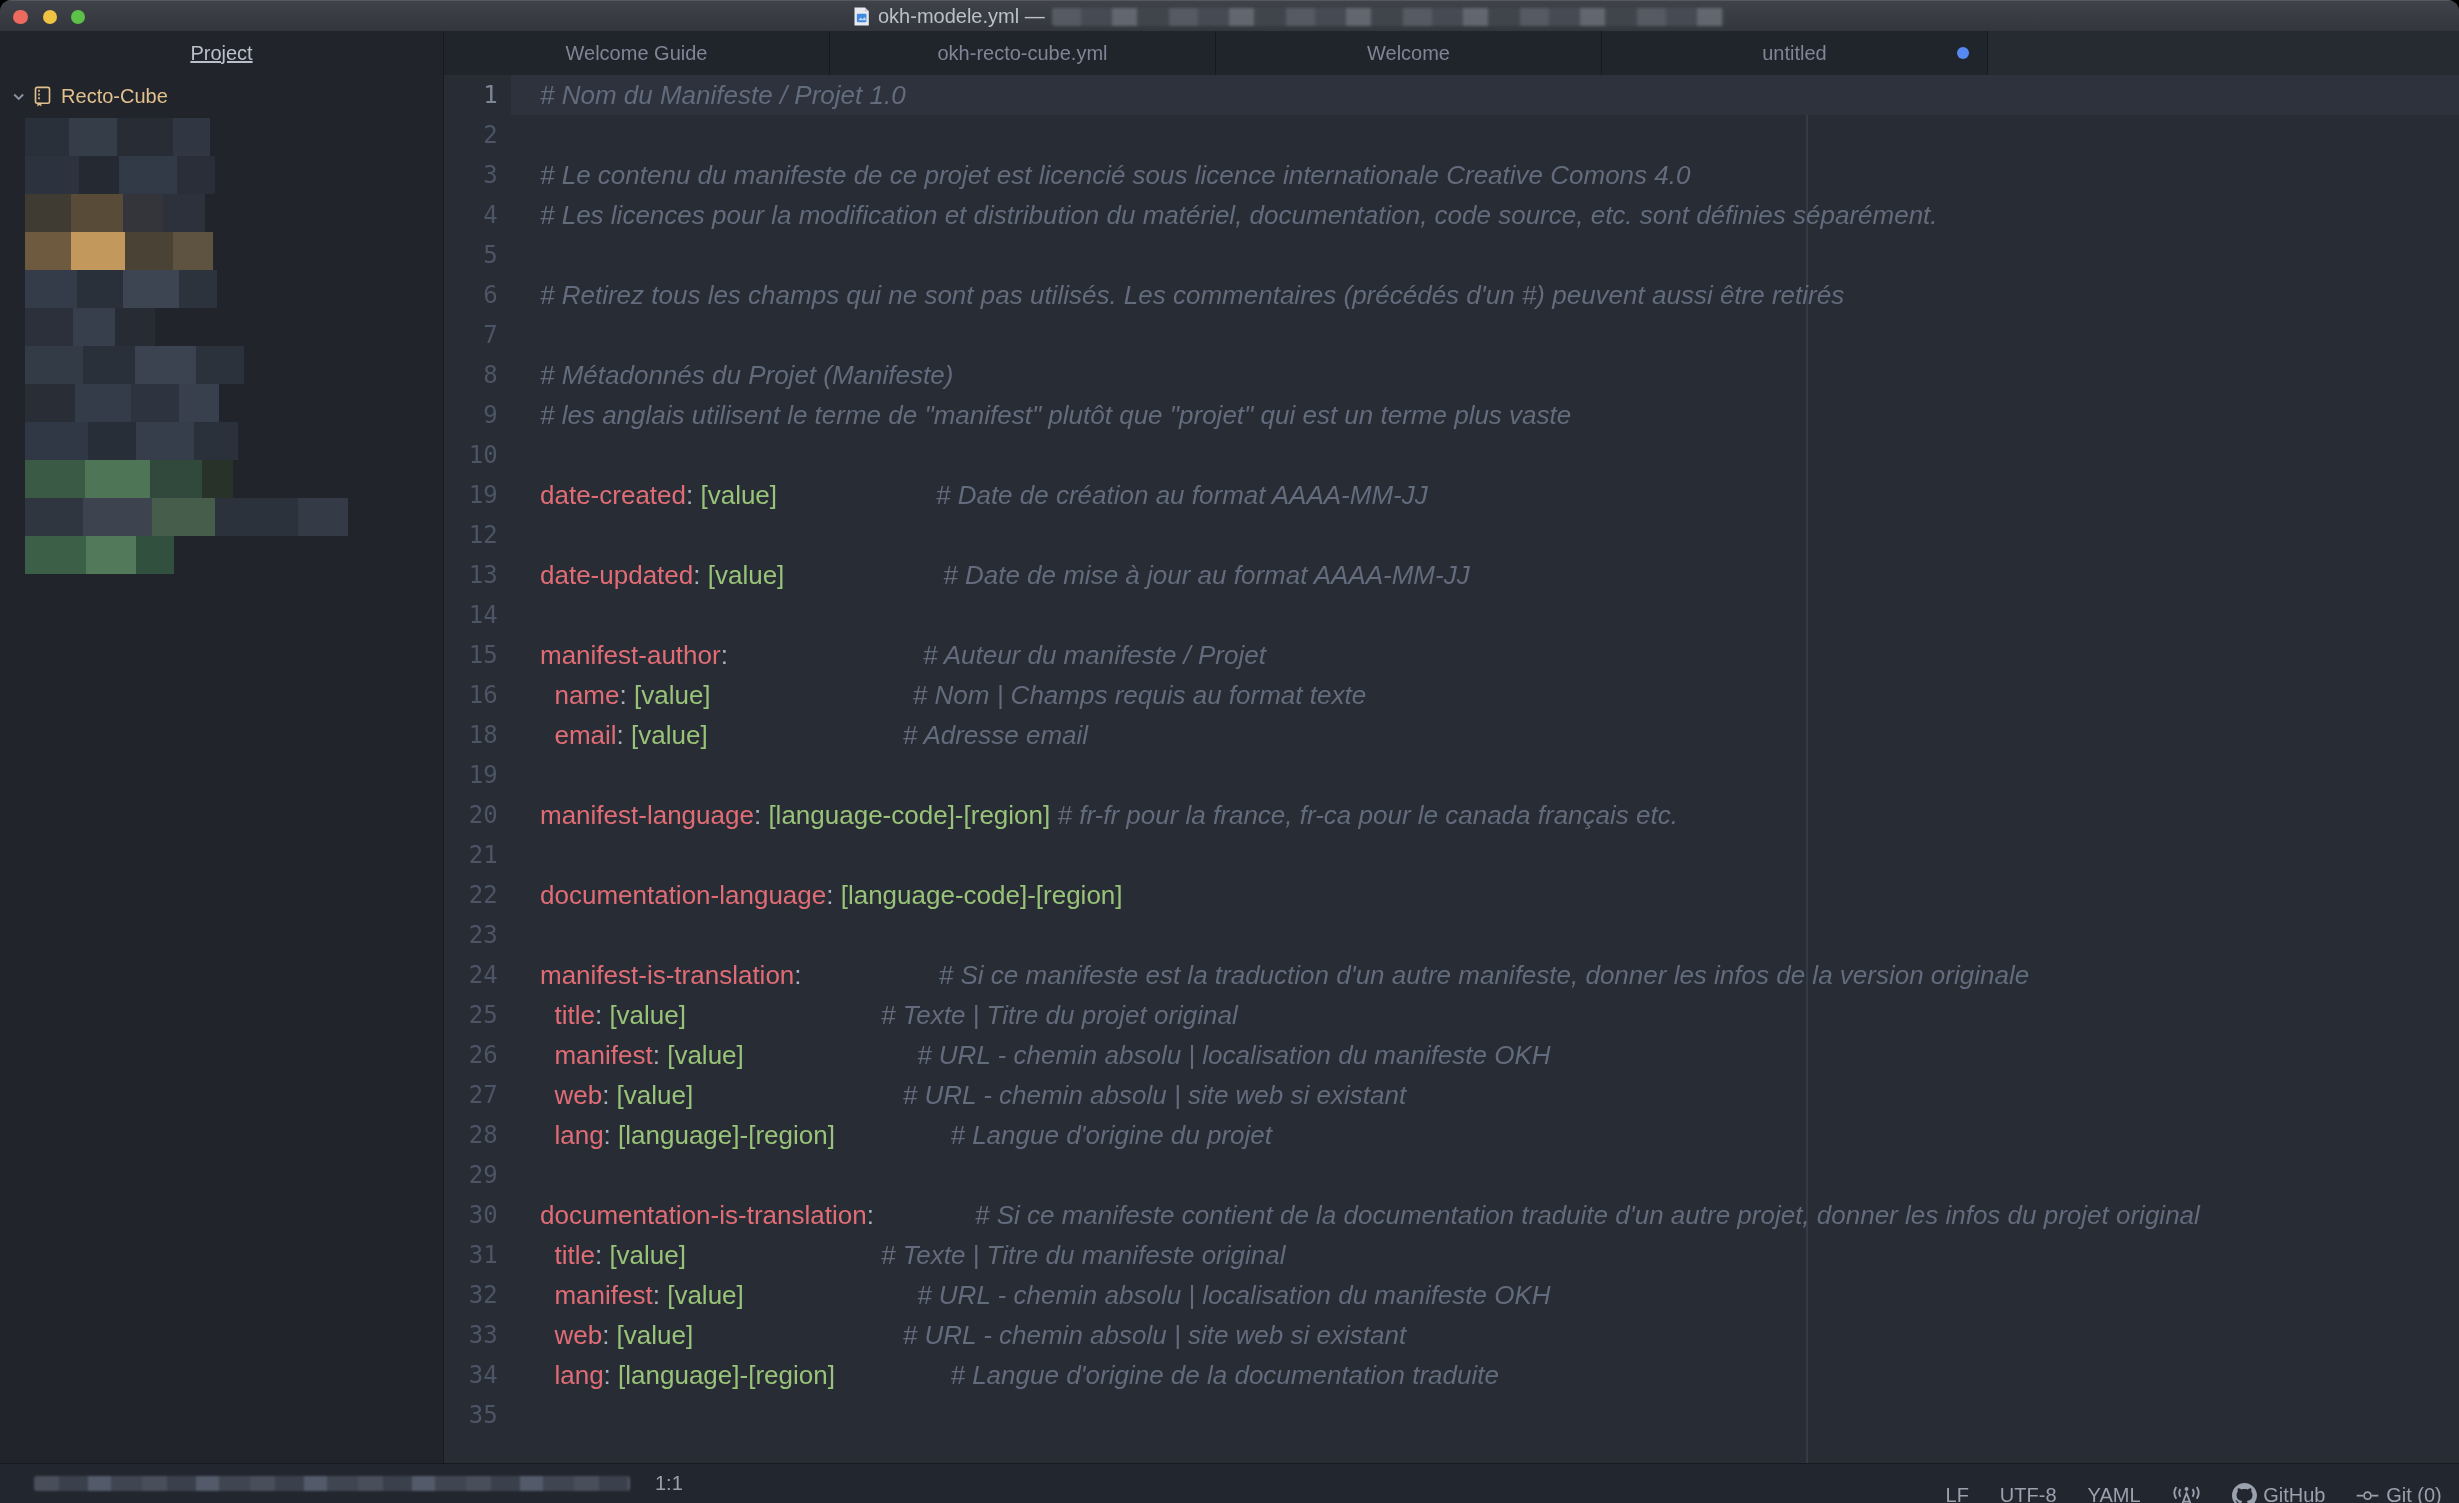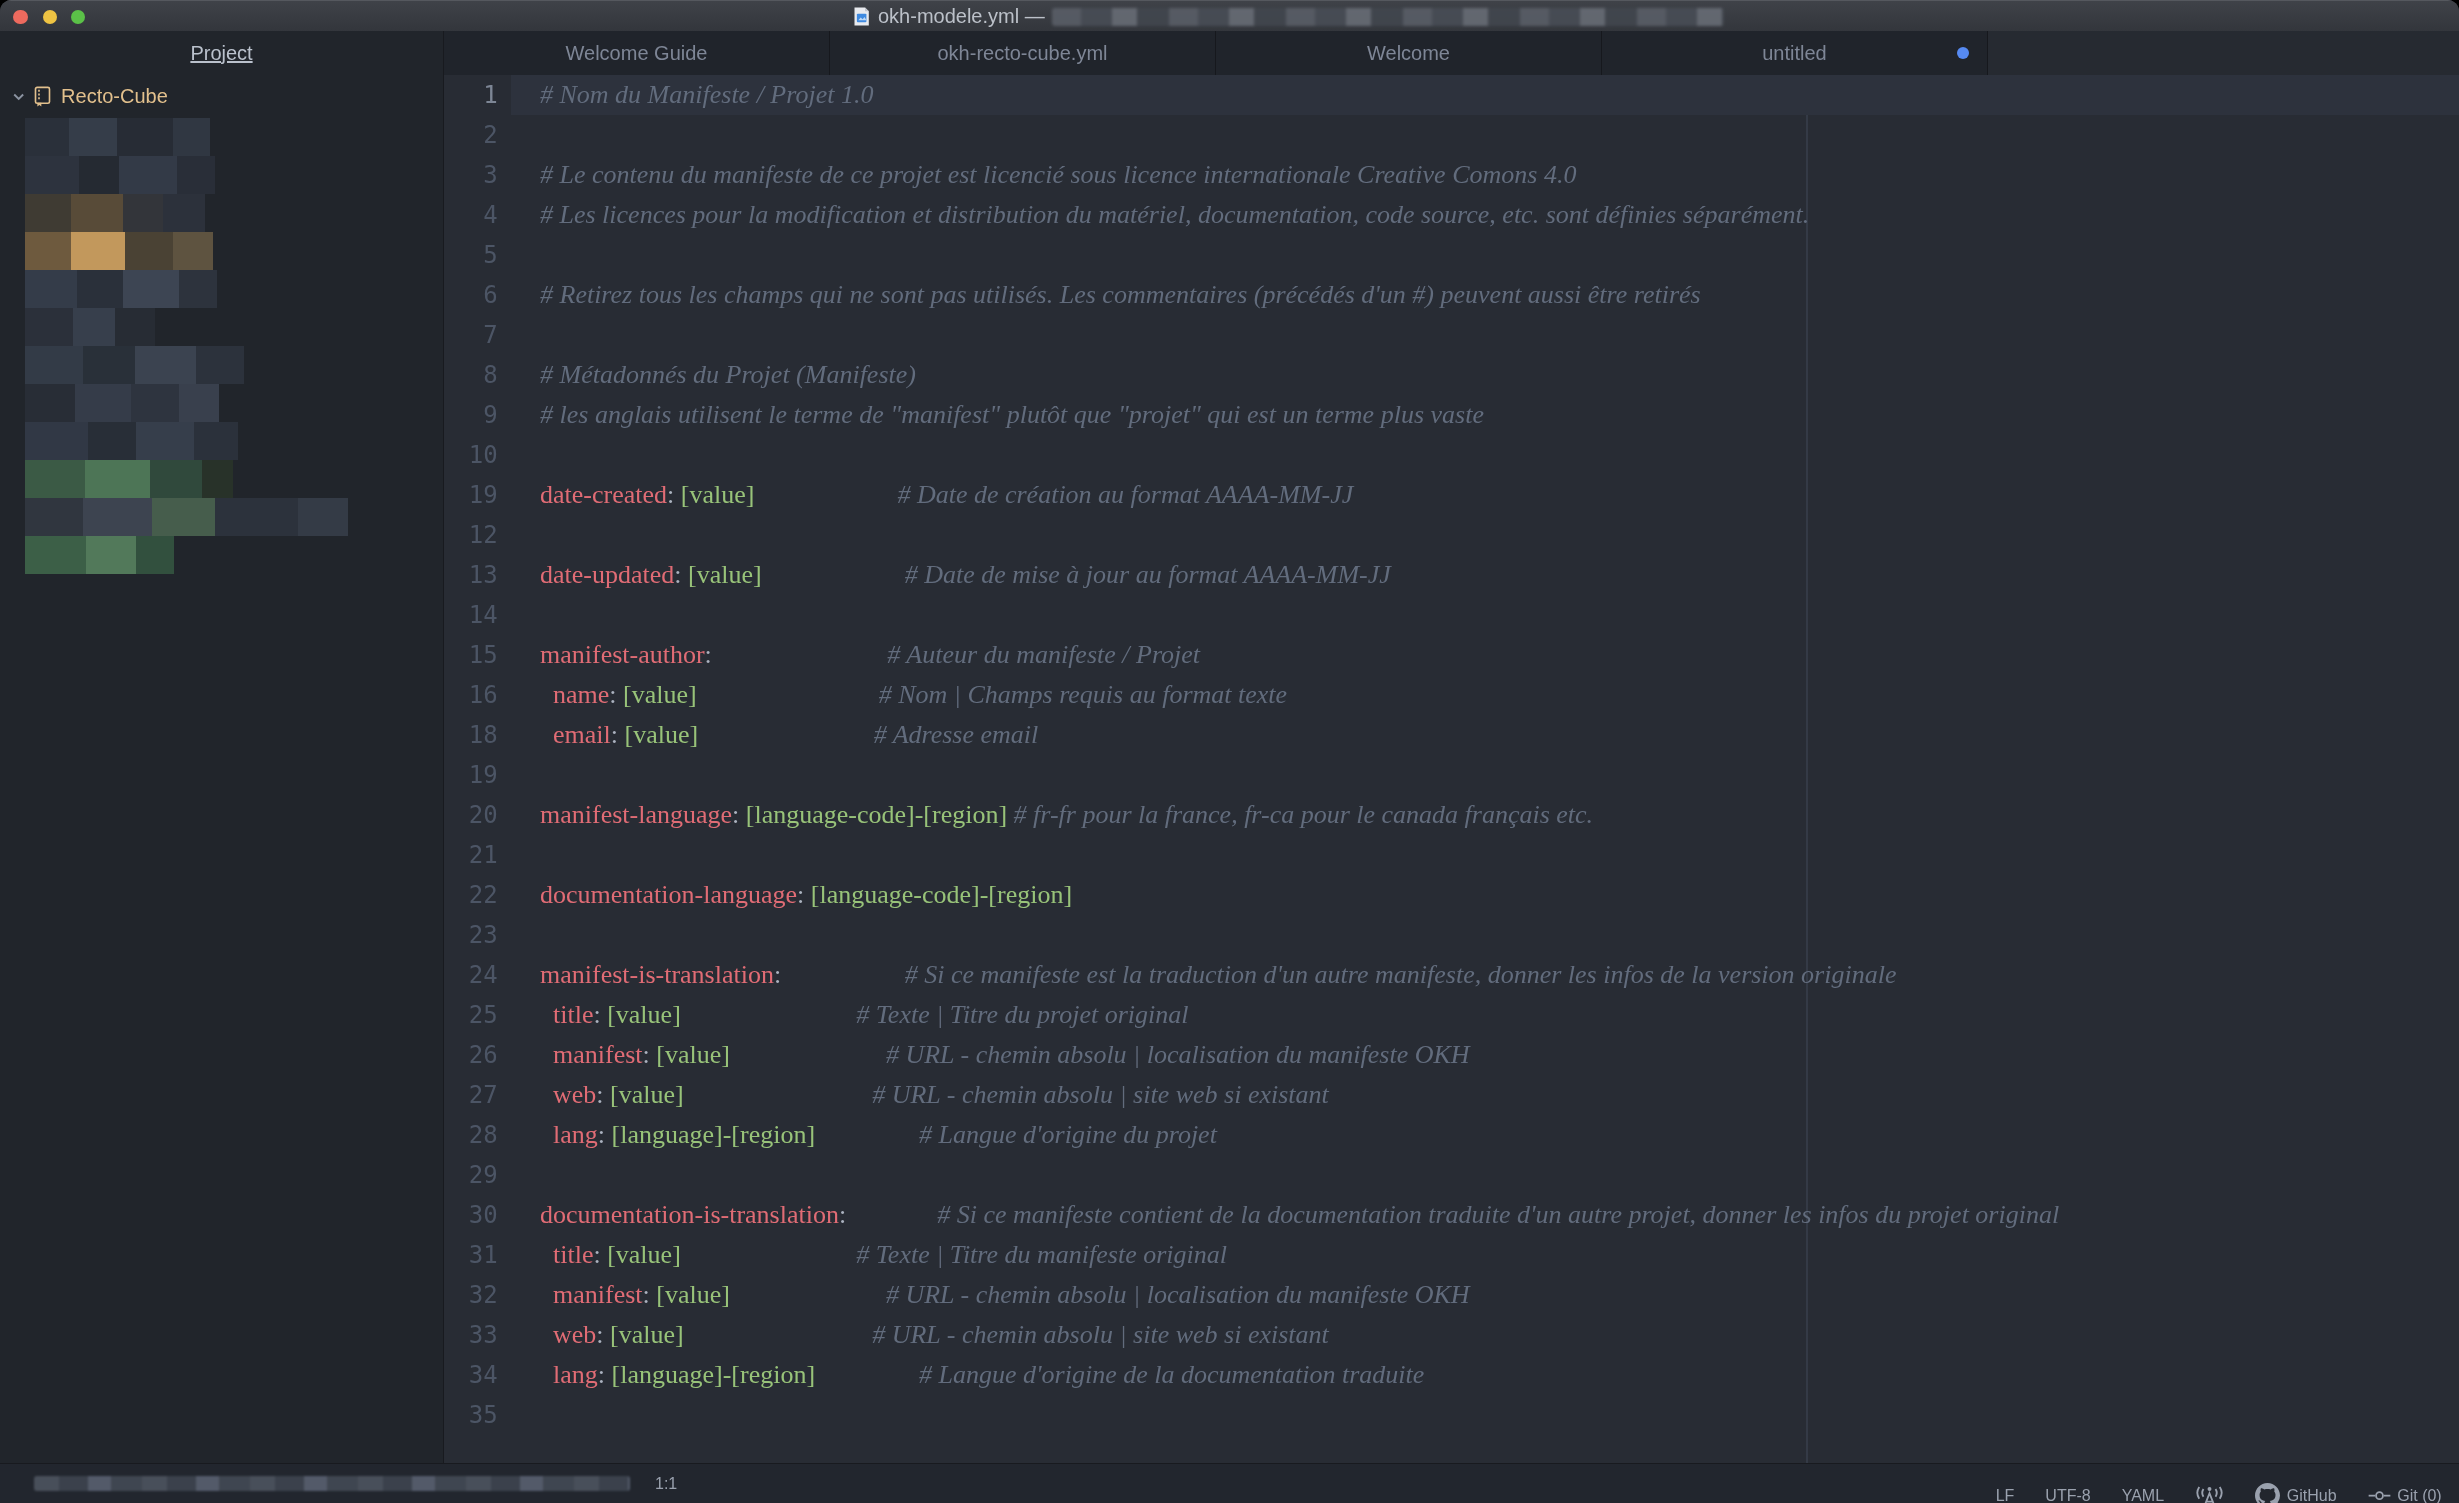--- a/index.html
+++ b/index.html
@@ -40,32 +40,32 @@
   .blur-row{display:flex;margin-left:25px;height:38px;}
   .blur-row span{display:block;height:38px;}
 
   
   .editor{position:absolute;left:446px;top:75px;width:2014px;height:1388px;background:#282c34;overflow:hidden;}
   .wrap-guide{position:absolute;left:1360px;top:0;width:1.9px;height:1388px;background:#343a46;}
   .line{position:relative;display:flex;height:40px;}
   .gutter{width:65px;flex:0 0 auto;text-align:right;padding-right:13.4px;
           font-family:"DejaVu Sans Mono",monospace;font-size:24px;line-height:40px;color:#4c5565;}
   .code{margin:0;flex:1 1 auto;padding-left:29px;overflow:hidden;white-space:pre;
-        font-family:Liberation Serif, serif;font-size:26px;line-height:40px;color:#abb2bf;}
+        font-family:Liberation Sans, sans-serif;font-size:26px;line-height:40px;color:#abb2bf;}
   .line.cursor-line .code{background:#2d323d;}
   .line.cursor-line .gutter{color:#7d8695;}
   .tk-k{color:#e06c75;}
   .tk-p{color:#abb2bf;}
   .tk-v{color:#98c379;}
   .tk-c{color:#626c7d;font-style:italic;}
 
   
   .statusbar{position:absolute;left:0;top:1463px;width:2459px;height:40px;background:#22262e;
              border-top:1.9px solid #181a1f;display:flex;align-items:center;
-             color:#9aa1ae;font-size:16px;}
+             color:#9aa1ae;font-size:20px;}
   .sb-left{display:flex;align-items:center;gap:25px;padding-left:34px;flex:1 1 auto;}
   .path-blur{width:596px;height:15.4px;border-radius:2.9px;opacity:.9;filter:blur(1px);
              background:repeating-linear-gradient(90deg,#4d545f 0 25px,#3e4550 25px 54px,#596070 54px 77px,#434a55 77px 108px);}
   .sb-right{display:flex;align-items:center;gap:31px;padding-right:17.3px;margin-top:24px;}
   .sb-item{display:flex;align-items:center;gap:6.7px;white-space:nowrap;}
   .sb-ic{display:block;}
   svg .st{stroke:#9aa1ae;fill:none;stroke-width:1.4;}
   svg .fl{fill:#9aa1ae;}
   svg .st-tan{stroke:#e2c08d;fill:none;stroke-width:1.4;}
   svg .fl-tan{fill:#e2c08d;}

